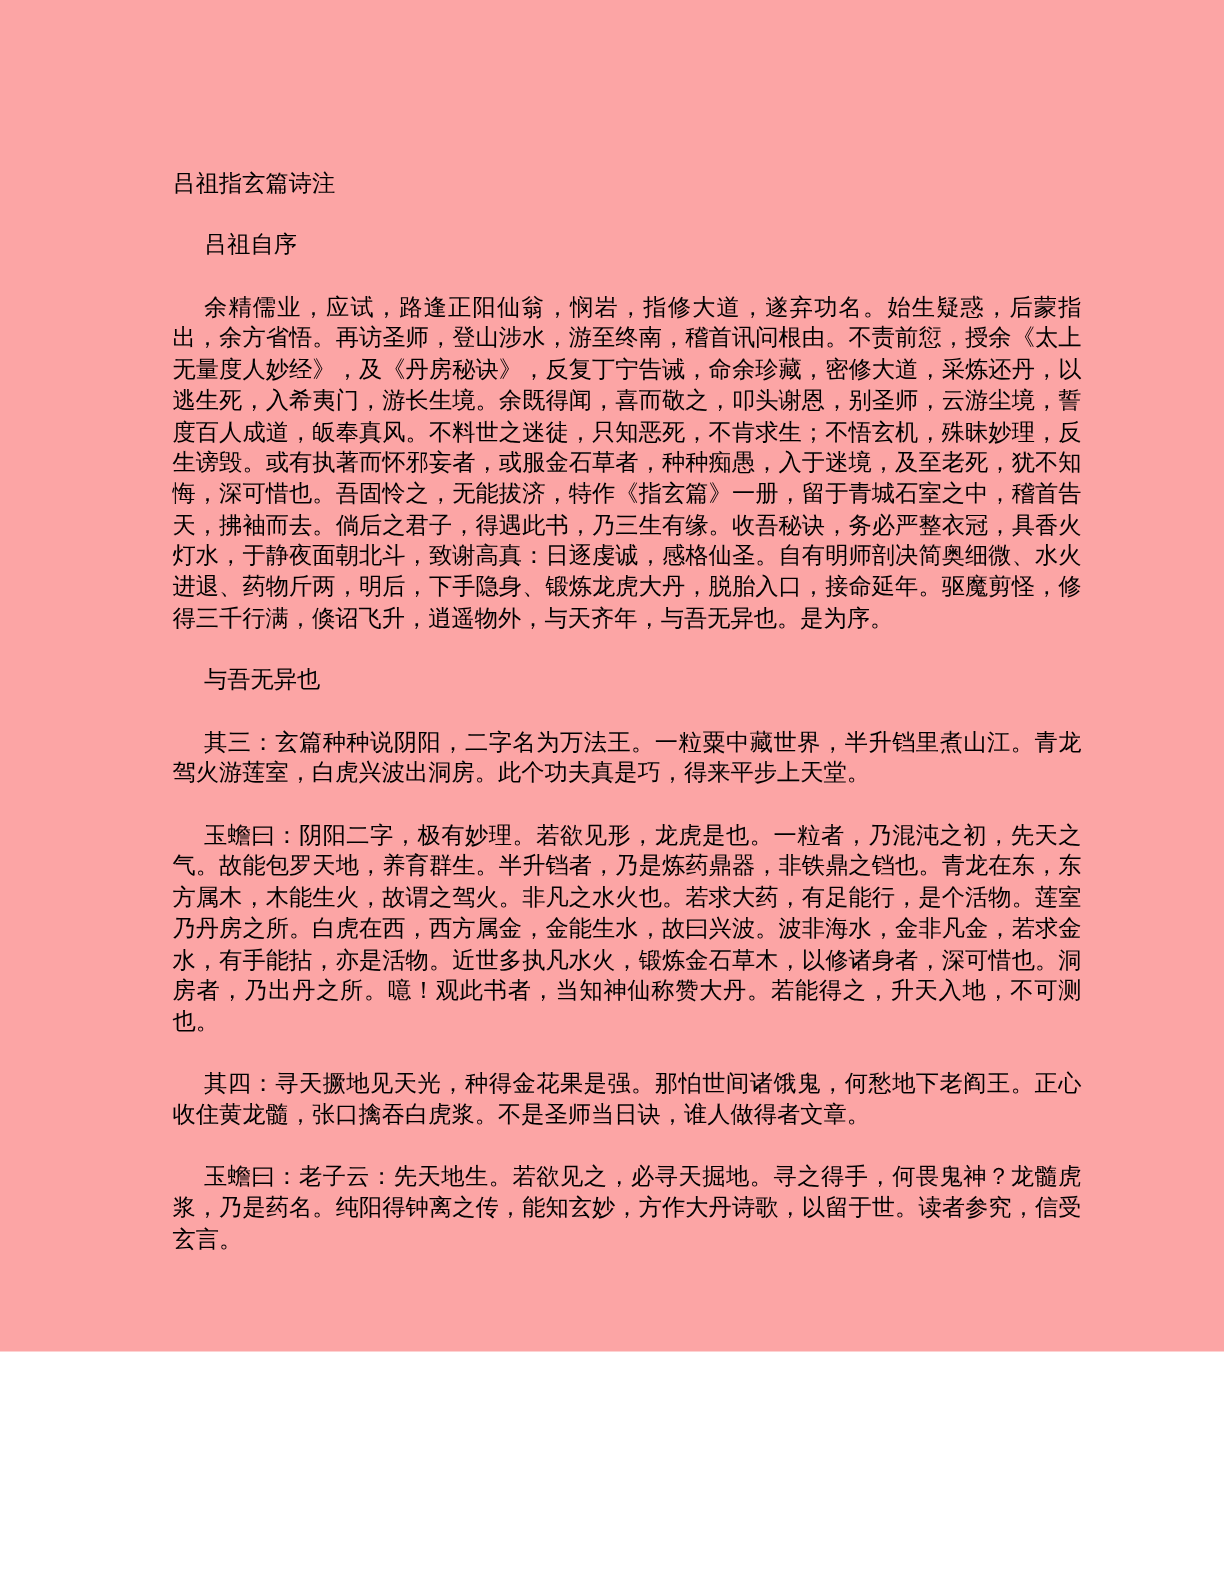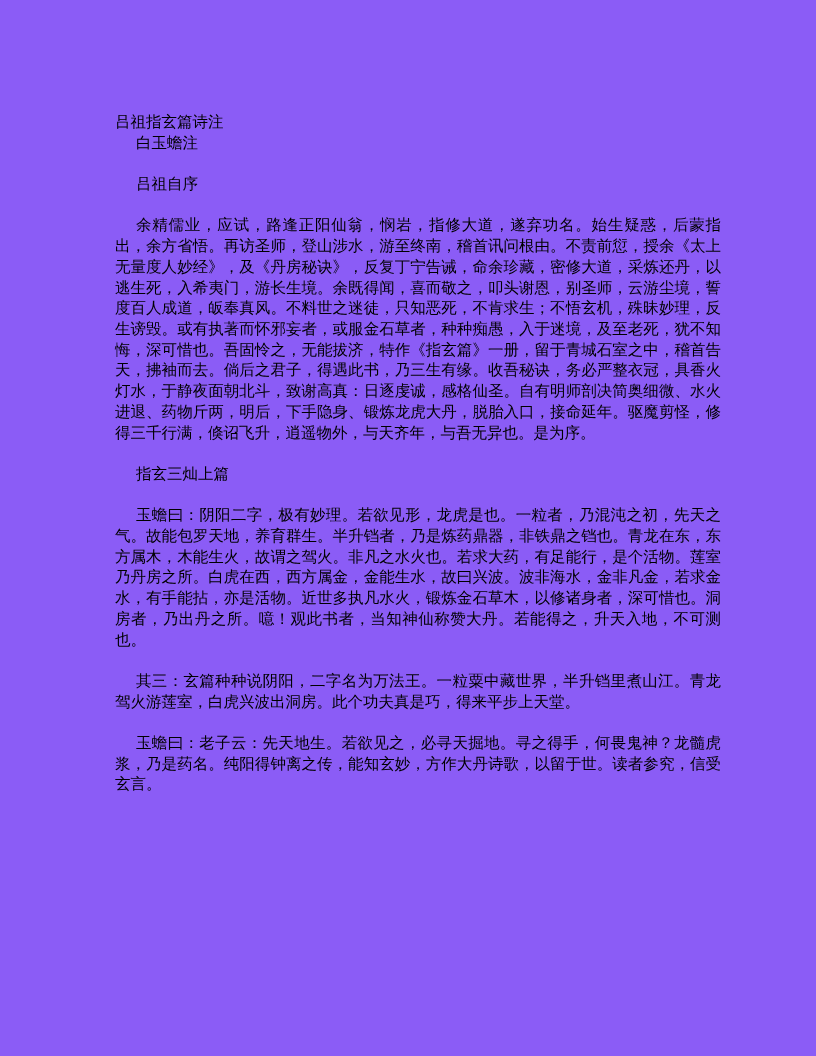--- a/index.html
+++ b/index.html
@@ -8,25 +8,25 @@
     background: #ffffff;
   }
   body {
     width: 816px;
     height: 1056px;
     overflow: hidden;
   }
   .page {
     box-sizing: border-box;
     width: 816px;
-    height: 1056px;
+    height: 901px;
     padding: 113px 95px 40px 115px;
-    background: #8b5cf6;
+    background: #fca5a5;
     color: #000000;
-    font-family: Liberation Mono, monospace;
+    font-family: Liberation Sans, sans-serif;
     font-size: 15.5px;
     line-height: 20.7px;
     text-align: justify;
     line-break: strict;
     overflow-wrap: break-word;
   }
   .page p {
     margin: 0;
     padding: 0;
   }
@@ -35,27 +35,27 @@
   }
   .gap {
     margin-top: 20.7px !important;
   }
 </style>
 </head>
 <body>
 
 <div class="page">
   <p>吕祖指玄篇诗注</p>
-  <p class="indent">白玉蟾注</p>
 
   <p class="indent gap">吕祖自序</p>
 
   <p class="indent gap">余精儒业，应试，路逢正阳仙翁，悯岩，指修大道，遂弃功名。始生疑惑，后蒙指出，余方省悟。再访圣师，登山涉水，游至终南，稽首讯问根由。不责前愆，授余《太上无量度人妙经》，及《丹房秘诀》，反复丁宁告诫，命余珍藏，密修大道，采炼还丹，以逃生死，入希夷门，游长生境。余既得闻，喜而敬之，叩头谢恩，别圣师，云游尘境，誓度百人成道，皈奉真风。不料世之迷徒，只知恶死，不肯求生；不悟玄机，殊昧妙理，反生谤毁。或有执著而怀邪妄者，或服金石草者，种种痴愚，入于迷境，及至老死，犹不知悔，深可惜也。吾固怜之，无能拔济，特作《指玄篇》一册，留于青城石室之中，稽首告天，拂袖而去。倘后之君子，得遇此书，乃三生有缘。收吾秘诀，务必严整衣冠，具香火灯水，于静夜面朝北斗，致谢高真：日逐虔诚，感格仙圣。自有明师剖决简奥细微、水火进退、药物斤两，明后，下手隐身、锻炼龙虎大丹，脱胎入口，接命延年。驱魔剪怪，修得三千行满，倏诏飞升，逍遥物外，与天齐年，与吾无异也。是为序。</p>
 
-  <p class="indent gap">指玄三灿上篇</p>
+  <p class="indent gap">与吾无异也</p>
 
 
 
+  <p class="indent gap">其三：玄篇种种说阴阳，二字名为万法王。一粒粟中藏世界，半升铛里煮山江。青龙驾火游莲室，白虎兴波出洞房。此个功夫真是巧，得来平步上天堂。</p>
   <p class="indent gap">玉蟾曰：阴阳二字，极有妙理。若欲见形，龙虎是也。一粒者，乃混沌之初，先天之气。故能包罗天地，养育群生。半升铛者，乃是炼药鼎器，非铁鼎之铛也。青龙在东，东方属木，木能生火，故谓之驾火。非凡之水火也。若求大药，有足能行，是个活物。莲室乃丹房之所。白虎在西，西方属金，金能生水，故曰兴波。波非海水，金非凡金，若求金水，有手能拈，亦是活物。近世多执凡水火，锻炼金石草木，以修诸身者，深可惜也。洞房者，乃出丹之所。噫！观此书者，当知神仙称赞大丹。若能得之，升天入地，不可测也。</p>
-  <p class="indent gap">其三：玄篇种种说阴阳，二字名为万法王。一粒粟中藏世界，半升铛里煮山江。青龙驾火游莲室，白虎兴波出洞房。此个功夫真是巧，得来平步上天堂。</p>
 
+  <p class="indent gap">其四：寻天撅地见天光，种得金花果是强。那怕世间诸饿鬼，何愁地下老阎王。正心收住黄龙髓，张口擒吞白虎浆。不是圣师当日诀，谁人做得者文章。</p>
   <p class="indent gap">玉蟾曰：老子云：先天地生。若欲见之，必寻天掘地。寻之得手，何畏鬼神？龙髓虎浆，乃是药名。纯阳得钟离之传，能知玄妙，方作大丹诗歌，以留于世。读者参究，信受玄言。</p>
 </div>
 
 </body></html>

